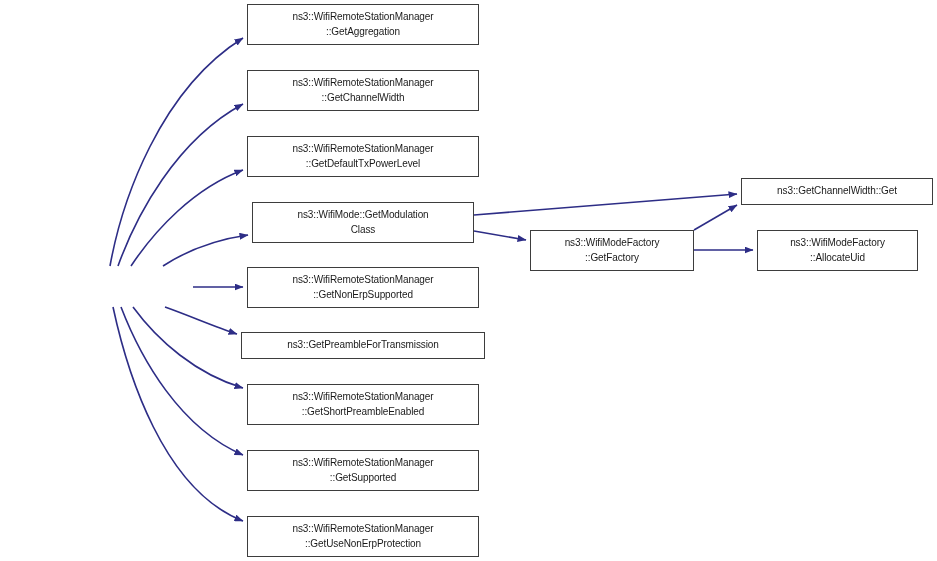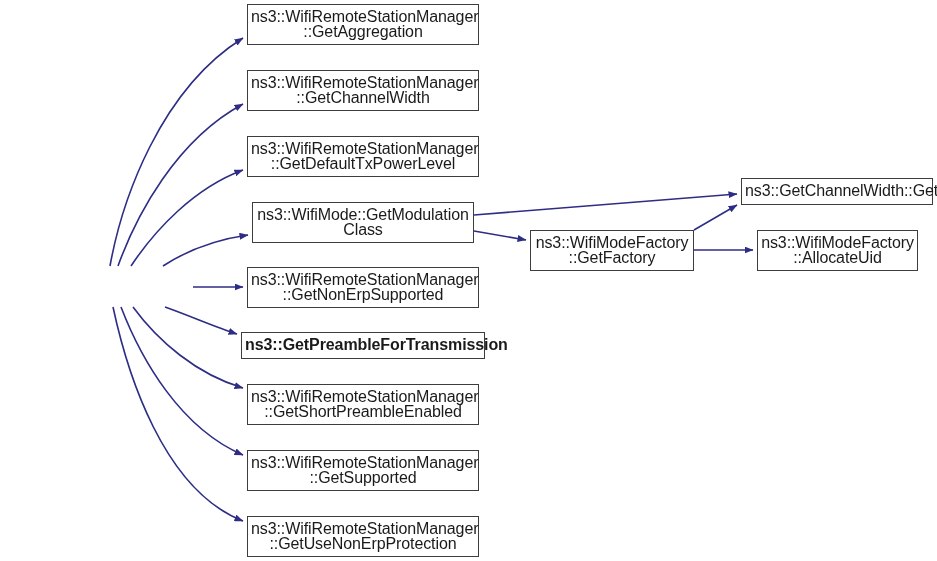--- a/index.html
+++ b/index.html
@@ -24,21 +24,21 @@
     width: 937px;
     height: 561px;
     pointer-events: none;
   }
   .node {
     position: absolute;
     box-sizing: border-box;
     border: 1px solid #3d3d3d;
     background: #ffffff;
     color: #1a1a1a;
-    font-size: 16px;
+    font-size: 10px;
     line-height: 14.6px;
     text-align: center;
     display: flex;
     align-items: center;
     justify-content: center;
     white-space: pre-line;
     letter-spacing: -0.1px;
     z-index: 2;
   }
   .node.root {
@@ -112,21 +112,21 @@
   <div class="node" style="left:252px; top:202px; width:222px; height:41px;">
     <span class="node-label">ns3::WifiMode::GetModulation
 Class</span>
   </div>
 
   <div class="node" style="left:247px; top:267px; width:232px; height:41px;">
     <span class="node-label">ns3::WifiRemoteStationManager
 ::GetNonErpSupported</span>
   </div>
 
-  <div class="node" style="left:241px; top:332px; width:244px; height:27px;font-weight:bold;">
+  <div class="node" style="left:241px; top:332px; width:244px; height:27px;">
     <span class="node-label">ns3::GetPreambleForTransmission</span>
   </div>
 
   <div class="node" style="left:247px; top:384px; width:232px; height:41px;">
     <span class="node-label">ns3::WifiRemoteStationManager
 ::GetShortPreambleEnabled</span>
   </div>
 
   <div class="node" style="left:247px; top:450px; width:232px; height:41px;">
     <span class="node-label">ns3::WifiRemoteStationManager

